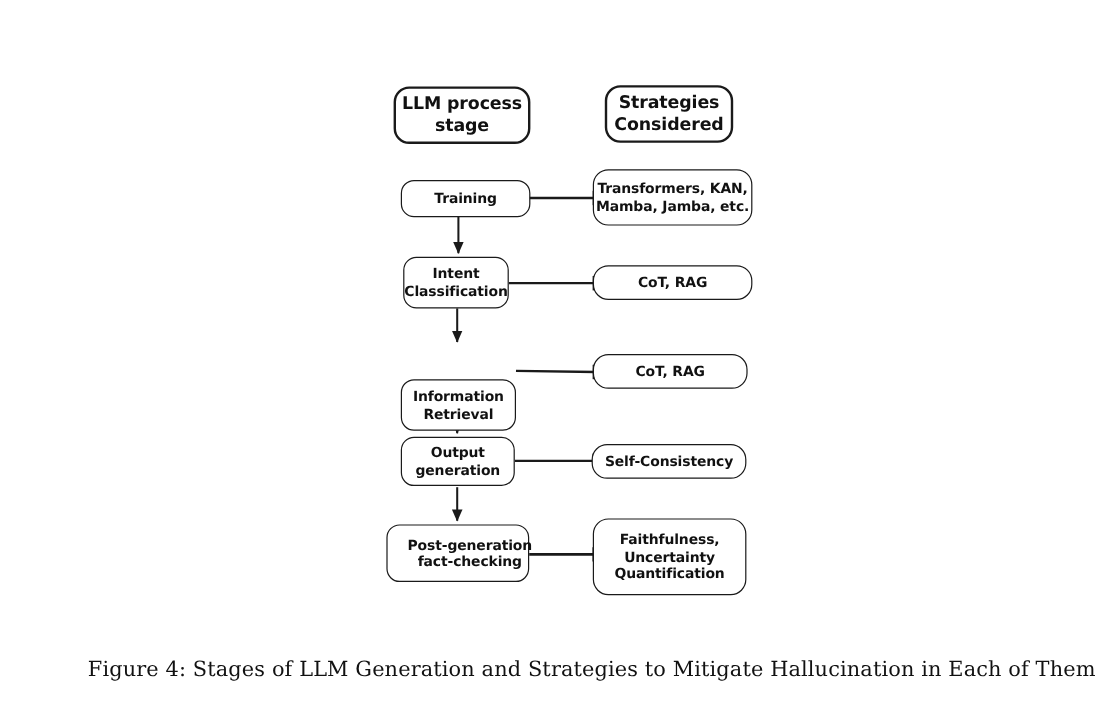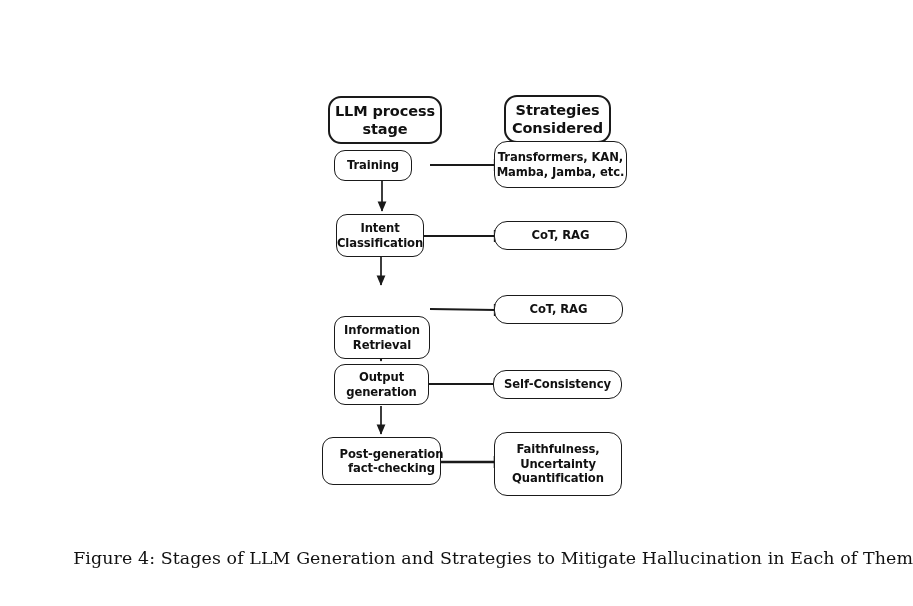--- a/index.html
+++ b/index.html
@@ -45,21 +45,20 @@
     font-weight: bold;
     letter-spacing: -0.1px;
     line-height: 1.25;
     color: #111111;
   }
 
   .node.header {
     border-width: 2.6px;
     border-radius: 13px;
     font-size: 14.5px;
-    margin-top: 24px;
   }
 
   .node.stage {
     font-size: 11.6px;
     border-width: 1.5px;
   }
 
   .node.strategy {
     font-size: 11.6px;
     border-width: 1.3px;
@@ -130,21 +129,21 @@
     </div>
   </div>
 
   <div class="node header" style="left:504px; top:71px; width:107px; height:48px;">
     <div>
       <span class="line">Strategies</span>
       <span class="line">Considered</span>
     </div>
   </div>
 
-  <div class="node stage" style="left:334px; top:150px; width:78px; height:31px;justify-content:center;">
+  <div class="node stage" style="left:334px; top:150px; width:108px; height:31px;justify-content:center;">
     <div>
       <span class="line">Training</span>
     </div>
   </div>
 
   <div class="node strategy" style="left:494px; top:141px; width:133px; height:47px;">
     <div>
       <span class="line">Transformers, KAN,</span>
       <span class="line">Mamba, Jamba, etc.</span>
     </div>

